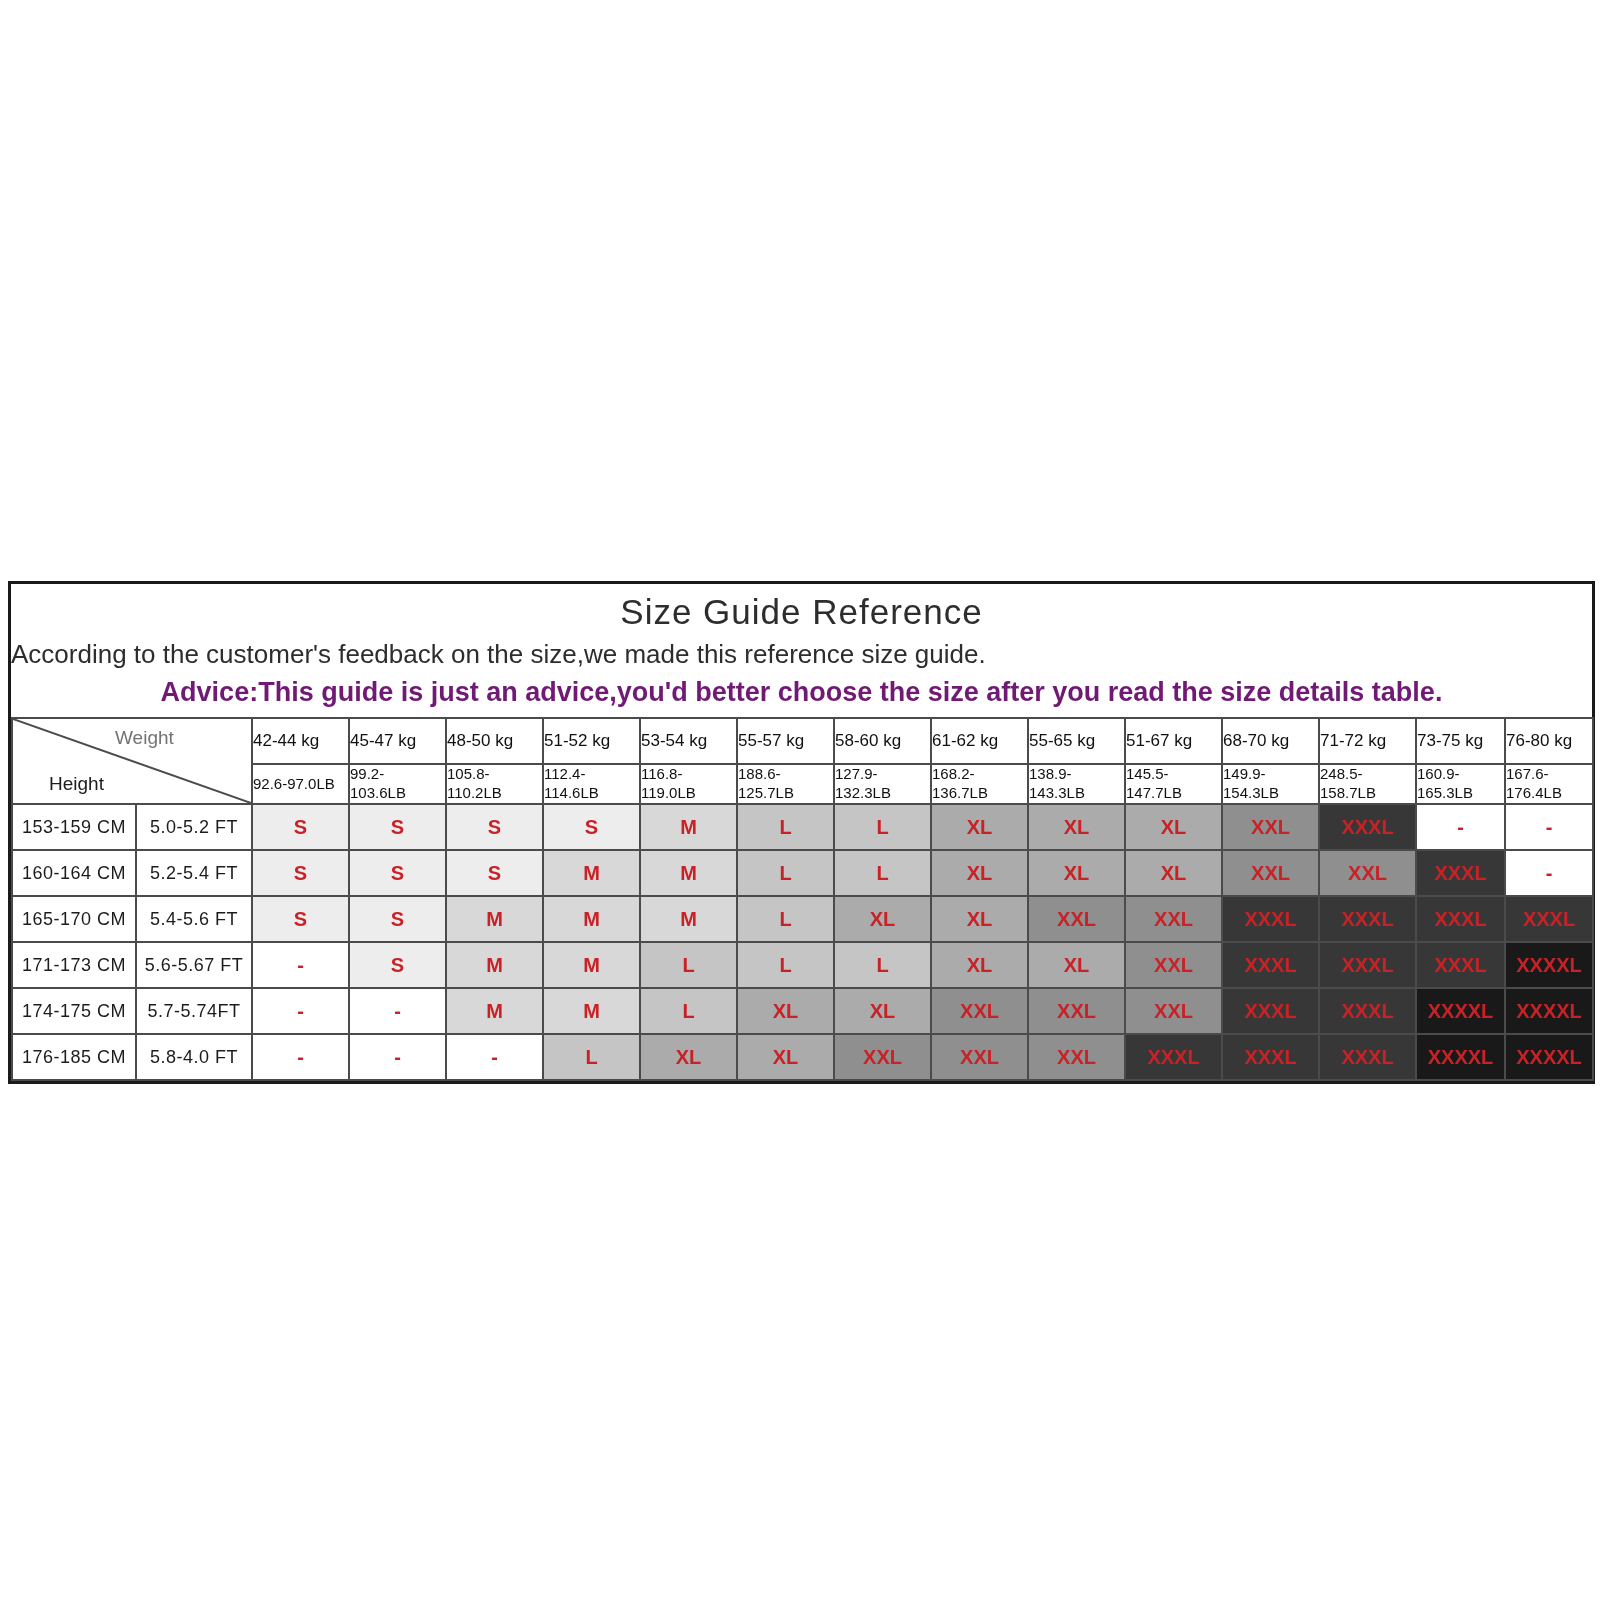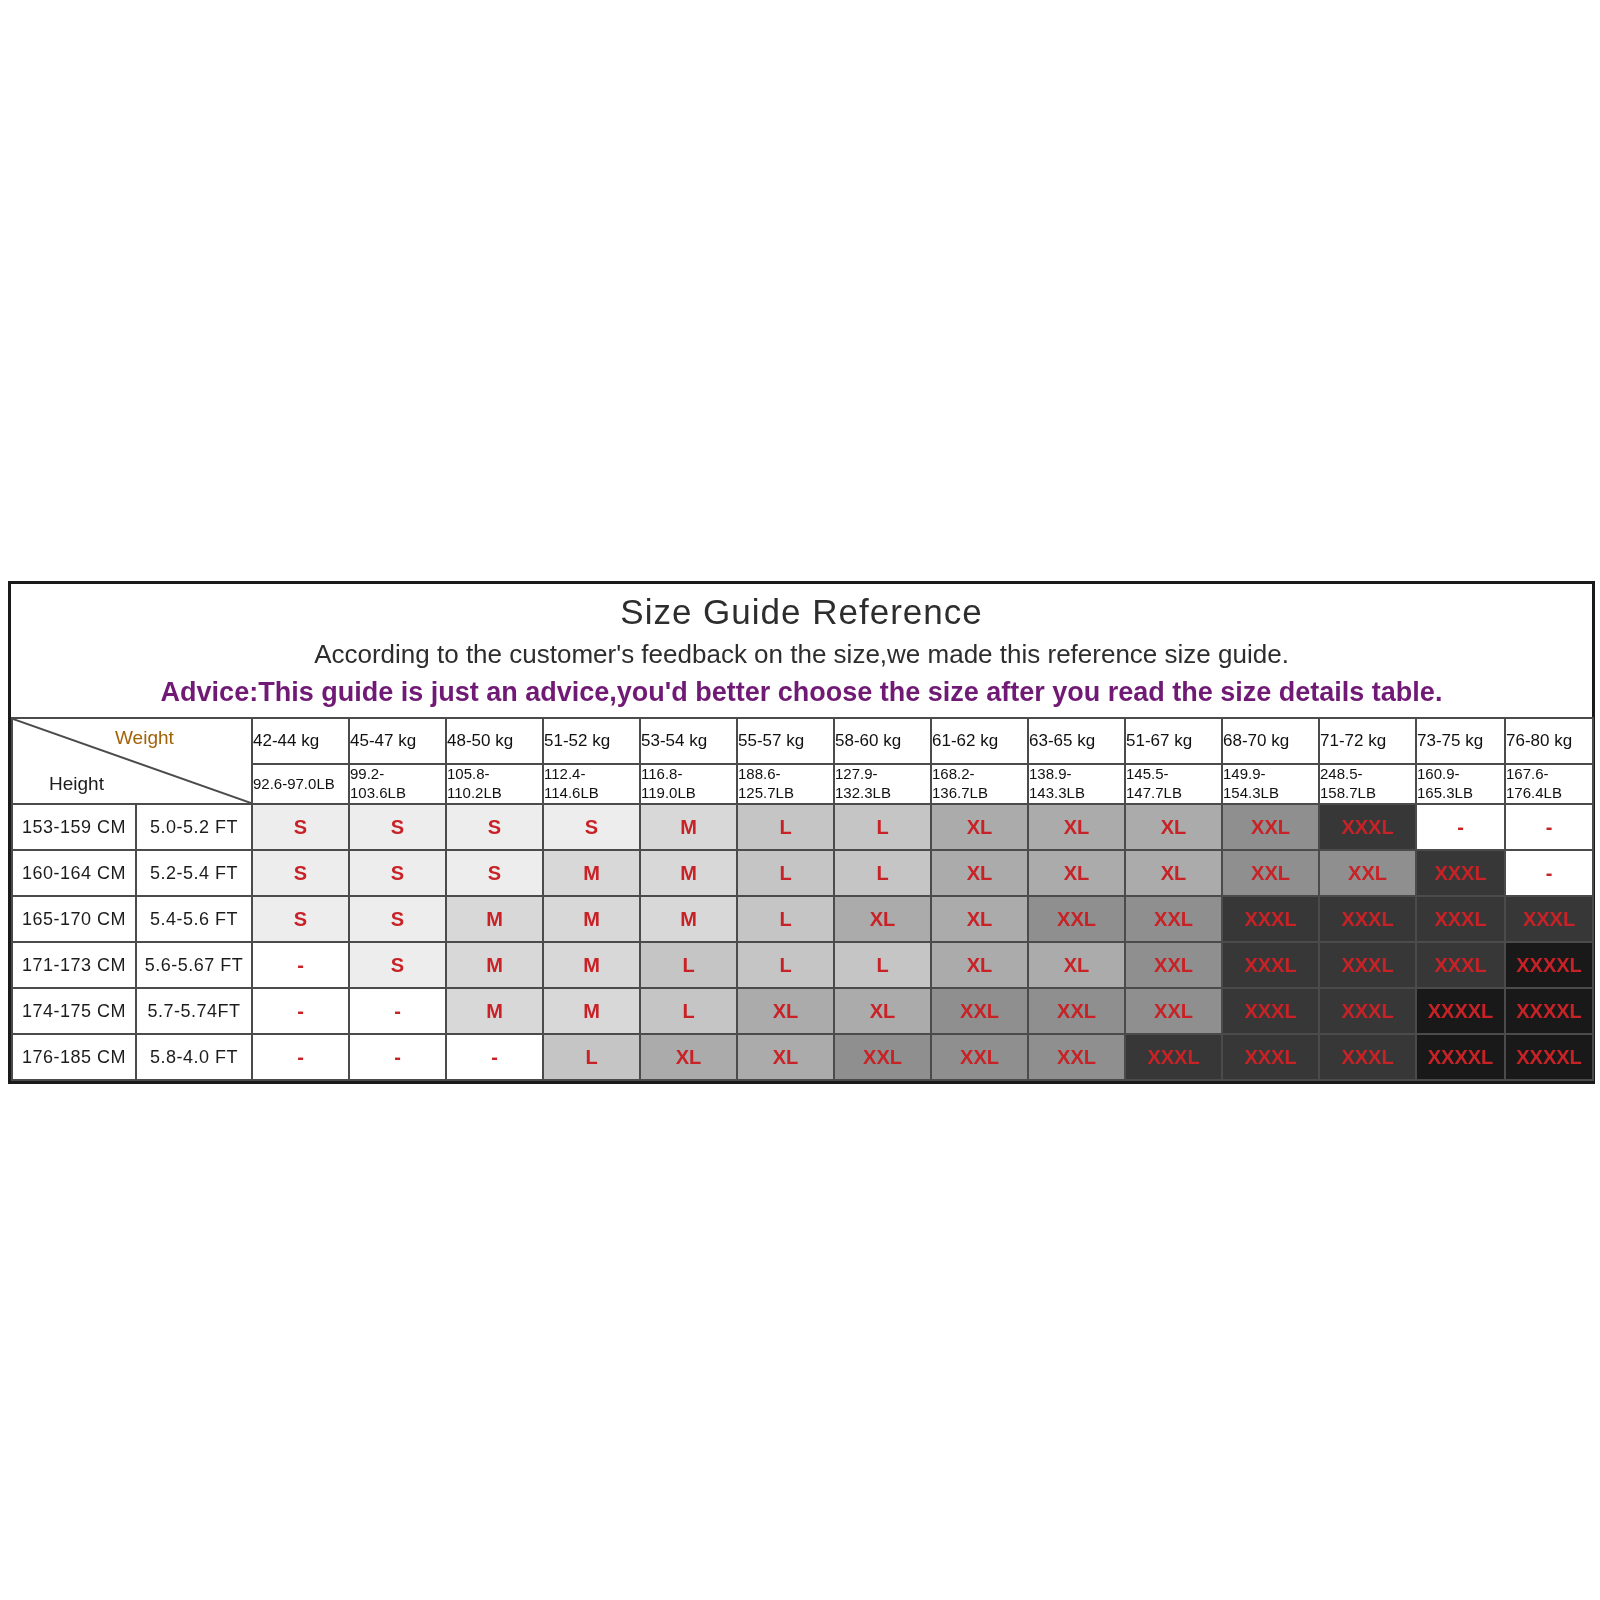--- a/index.html
+++ b/index.html
@@ -27,21 +27,21 @@
   }
   .title {
     margin-top: 8px;
     text-align: center;
     font-size: 35px;
     letter-spacing: 1px;
     color: #2d2d2d;
   }
   .subtitle {
     margin-top: 7px;
-    text-align: center;
+    text-align: left;
     font-size: 26px;
     color: #2d2d2d;
   }
   .advice {
     margin: 7px 0 9px 0;
     text-align: center;
     font-size: 27px;
     font-weight: bold;
   }
   table.size-table {
@@ -62,21 +62,21 @@
     position: absolute;
     left: 0; top: 0;
     width: 100%; height: 100%;
   }
   .corner .weight-label {
     position: absolute;
     top: 8px;
     left: 102px;
     font-size: 19px;
     font-weight: normal;
-    color: #a16207;
+    color: #737373;
   }
   .corner .height-label {
     position: absolute;
     bottom: 8px;
     left: 36px;
     font-size: 19px;
     font-weight: normal;
     color: #1c1c1c;
   }
   tr.kg-row { height: 46px; }
@@ -155,21 +155,21 @@
             <span class="height-label">Height</span>
           </th>
         <th class="kg-cell">42-44 kg</th>
             <th class="kg-cell">45-47 kg</th>
             <th class="kg-cell">48-50 kg</th>
             <th class="kg-cell">51-52 kg</th>
             <th class="kg-cell">53-54 kg</th>
             <th class="kg-cell">55-57 kg</th>
             <th class="kg-cell">58-60 kg</th>
             <th class="kg-cell">61-62 kg</th>
-            <th class="kg-cell">63-65 kg</th>
+            <th class="kg-cell">55-65 kg</th>
             <th class="kg-cell">51-67 kg</th>
             <th class="kg-cell">68-70 kg</th>
             <th class="kg-cell">71-72 kg</th>
             <th class="kg-cell">73-75 kg</th>
             <th class="kg-cell">76-80 kg</th>
           </tr>
         <tr class="lb-row">
             <th class="lb-cell">92.6-97.0LB</th>
             <th class="lb-cell">99.2-
 103.6LB</th>

